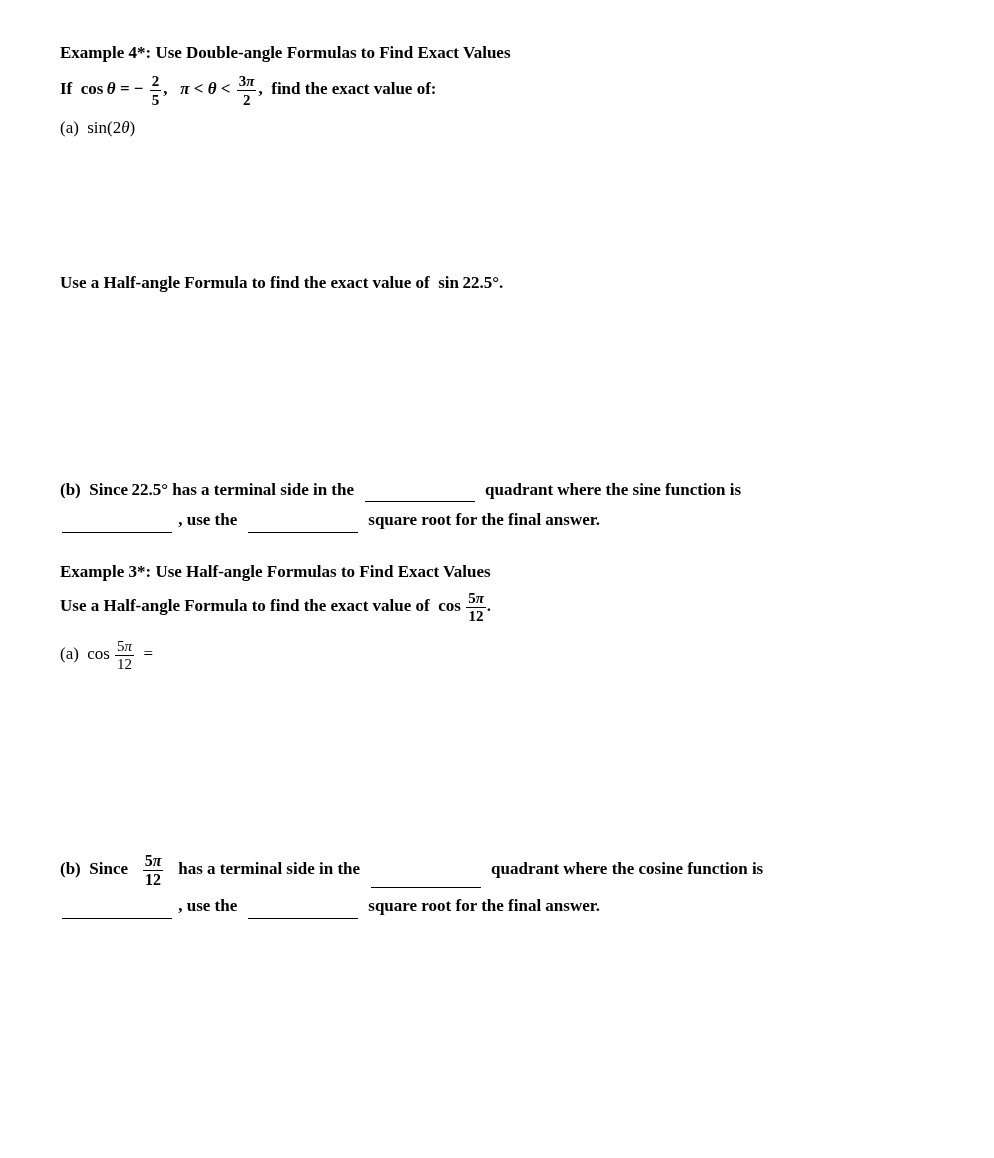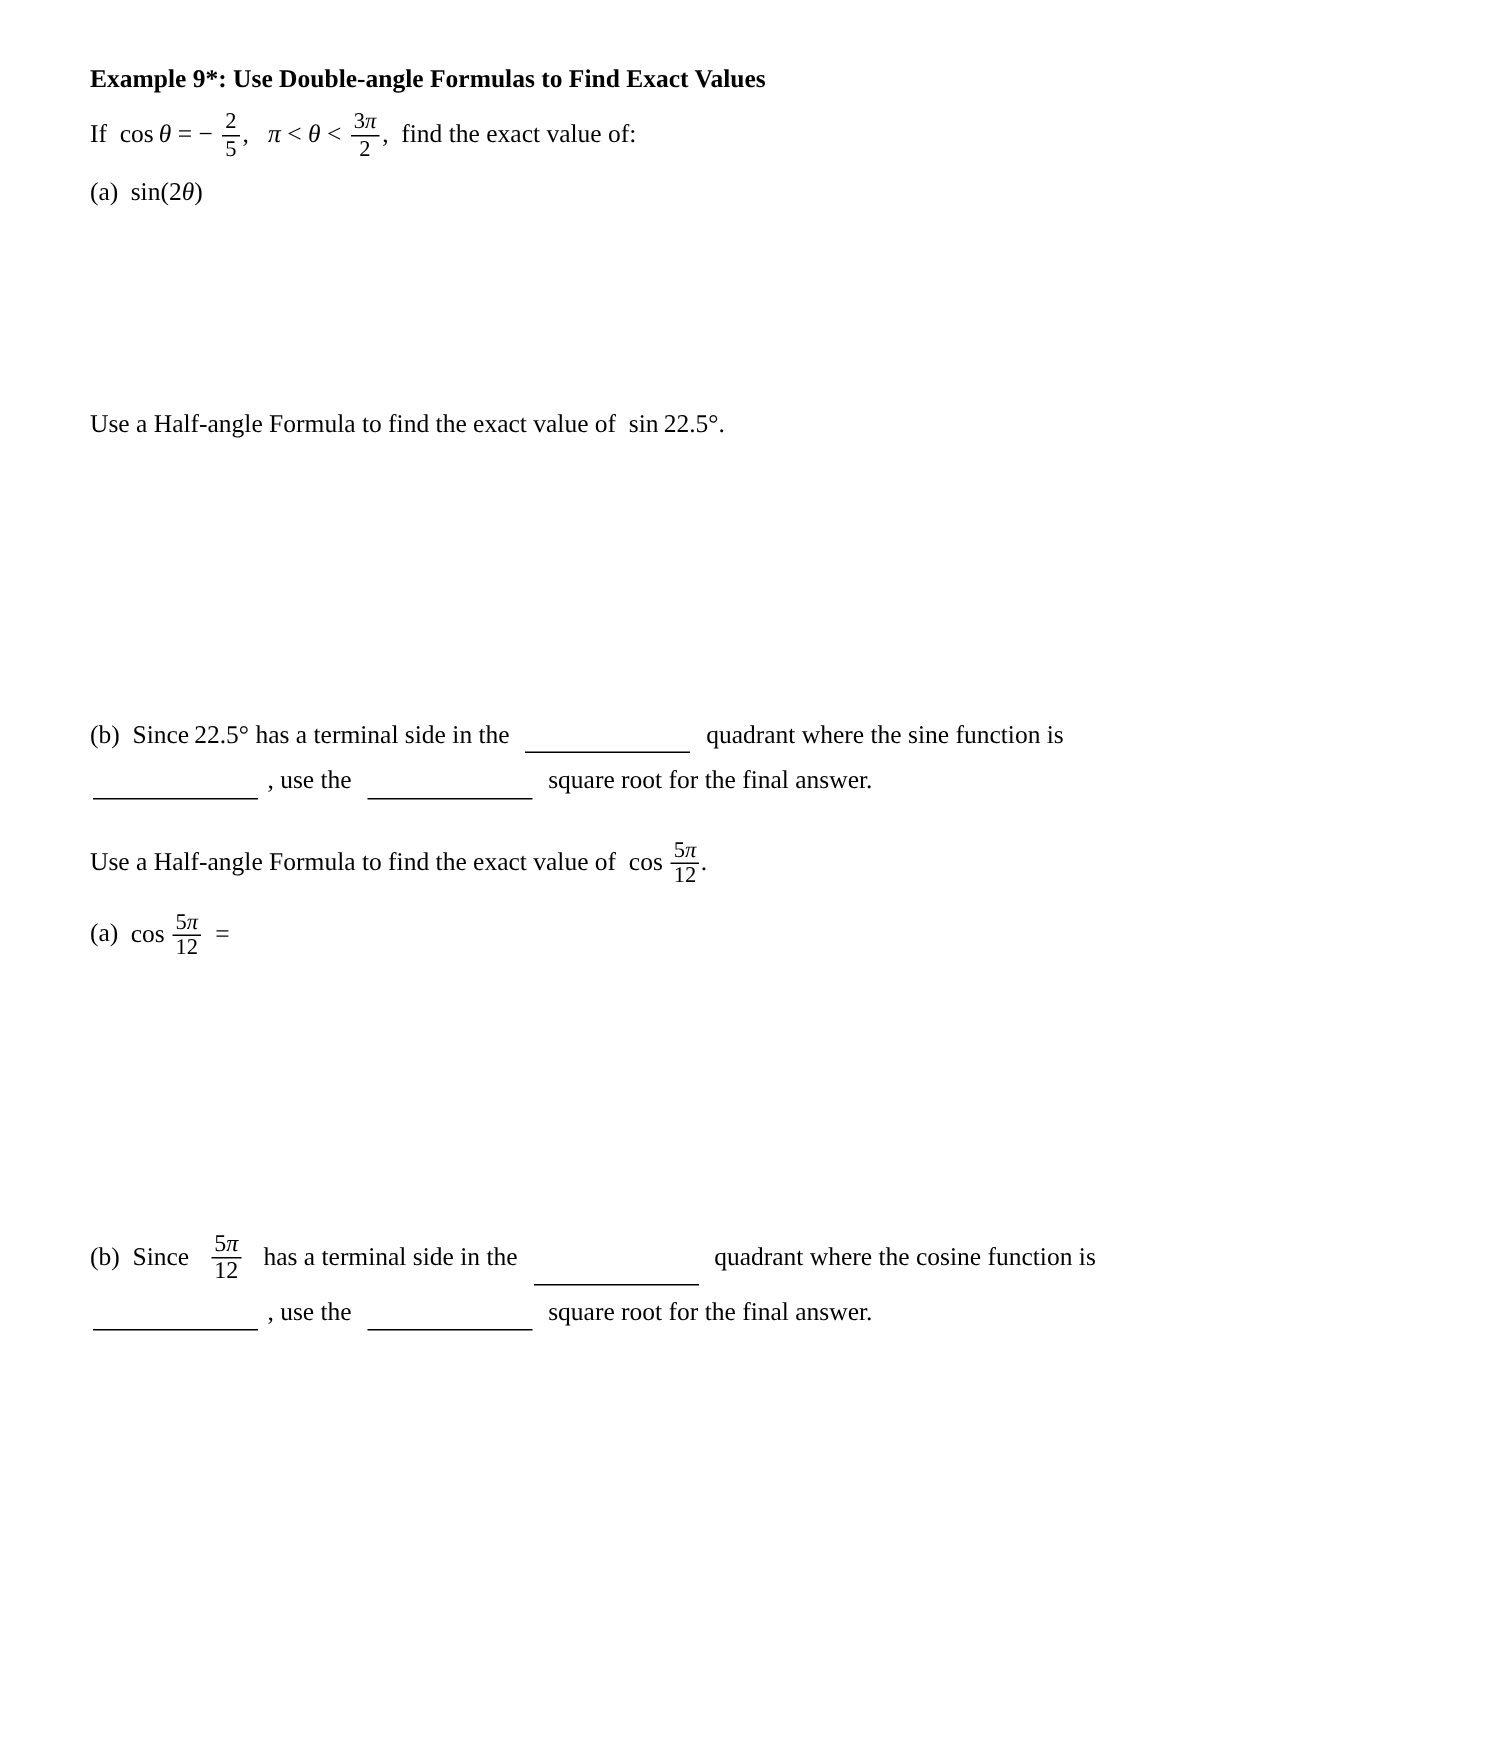--- a/index.html
+++ b/index.html
@@ -23,20 +23,21 @@
       font-weight: bold;
       margin-bottom: 6px;
     }
 
     .example-block {
       margin-bottom: 10px;
     }
 
     .problem-line {
       margin-bottom: 4px;
+      font-weight: bold;
     }
 
     .parts-row {
       display: flex;
       flex-direction: row;
       gap: 0;
       margin-top: 6px;
     }
 
     .part-a {
@@ -130,21 +131,21 @@
     .since-frac .den {
       padding: 0 2px;
       line-height: 1.1;
       font-size: 16px;
     }
   </style>
 </head>
 <body>
 
 <div class="example-block">
-  <div class="example-title">Example 9*: Use Double-angle Formulas to Find Exact Values</div>
+  <div class="example-title">Example 4*: Use Double-angle Formulas to Find Exact Values</div>
 
   <div class="problem-line">
     If &nbsp;cos <i>θ</i> =&nbsp;−
     <span class="fraction">
       <span class="num">2</span>
       <span class="den">5</span>
     </span>,&nbsp;&nbsp;
     <i>π</i> &lt; <i>θ</i> &lt;
     <span class="fraction">
       <span class="num">3<i>π</i></span>
@@ -177,20 +178,21 @@
     (b)&nbsp; Since 22.5° has a terminal side in the &nbsp;<span class="blank">&nbsp;</span>&nbsp; quadrant where the sine function is
   </div>
   <div class="problem-line">
     <span class="blank">&nbsp;</span>&nbsp;, use the &nbsp;<span class="blank">&nbsp;</span>&nbsp; square root for the final answer.
   </div>
 </div>
 
 <div style="height: 22px;"></div>
 
 <div class="example-block">
+  <div class="example-title">Example 3*: Use Half-angle Formulas to Find Exact Values</div>
 
   <div class="problem-line">
     Use a Half-angle Formula to find the exact value of &nbsp;cos
     <span class="inline-frac">
       <span class="num">5<i>π</i></span>
       <span class="den">12</span>
     </span>.
   </div>
 
   <div style="margin-top: 14px;">

